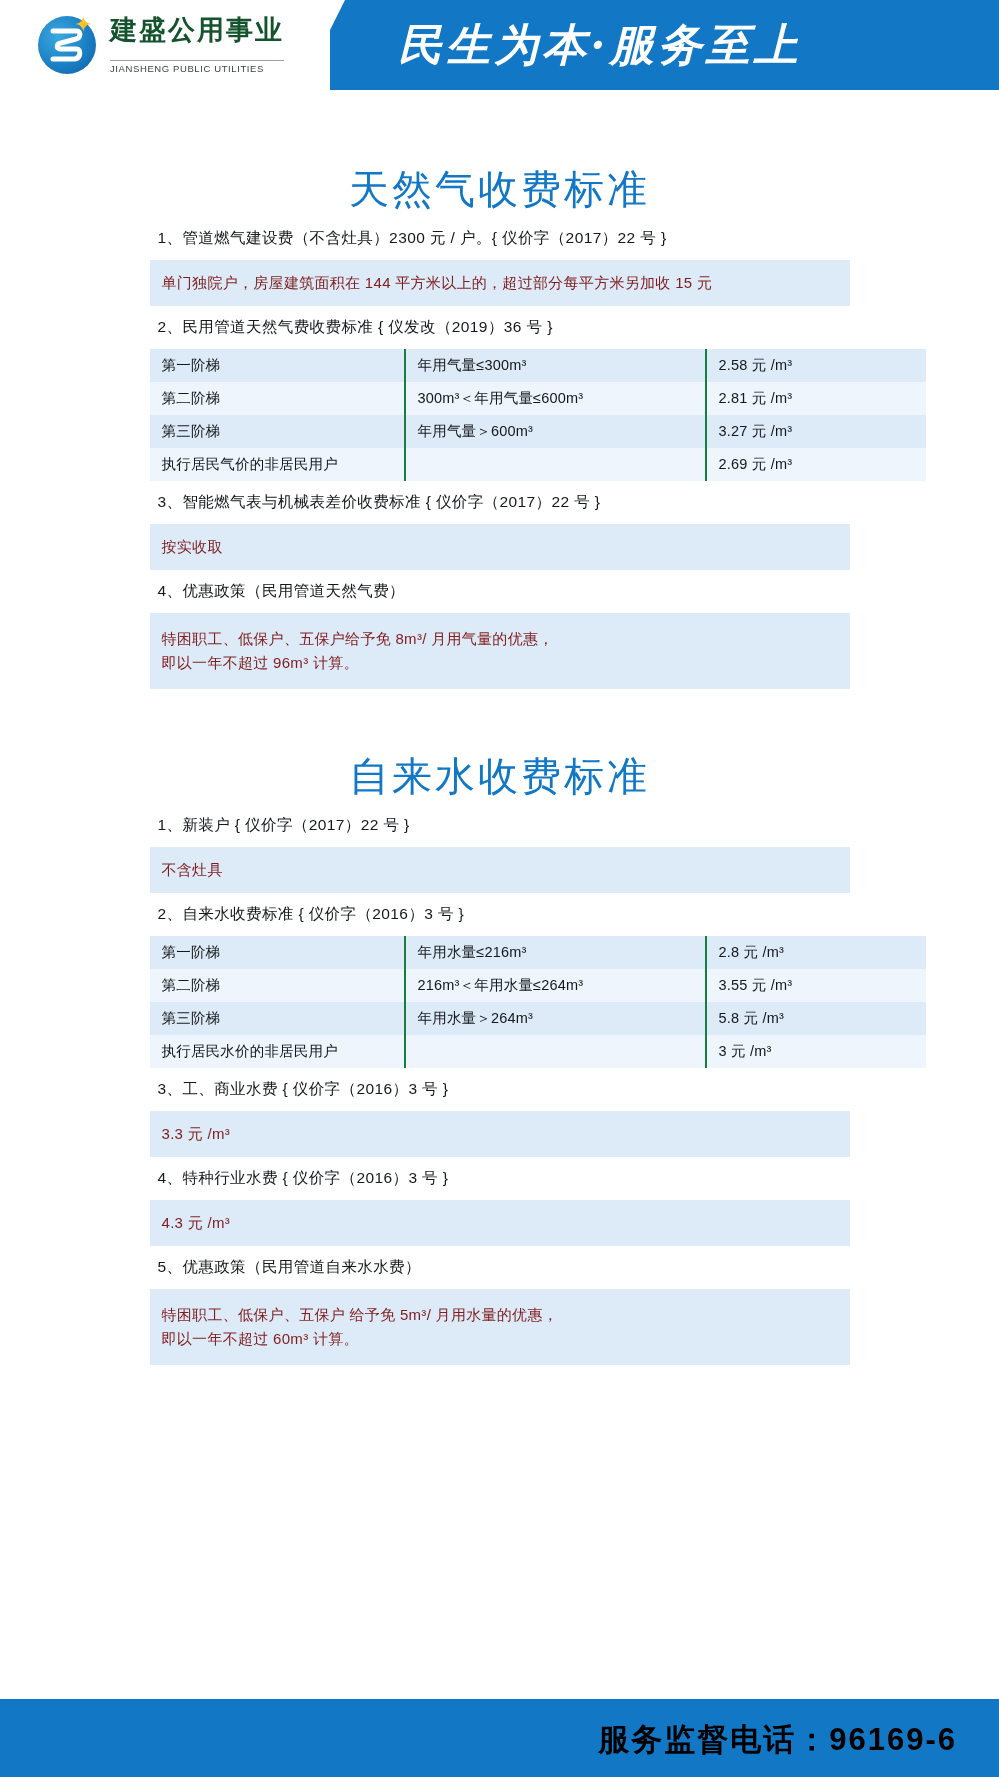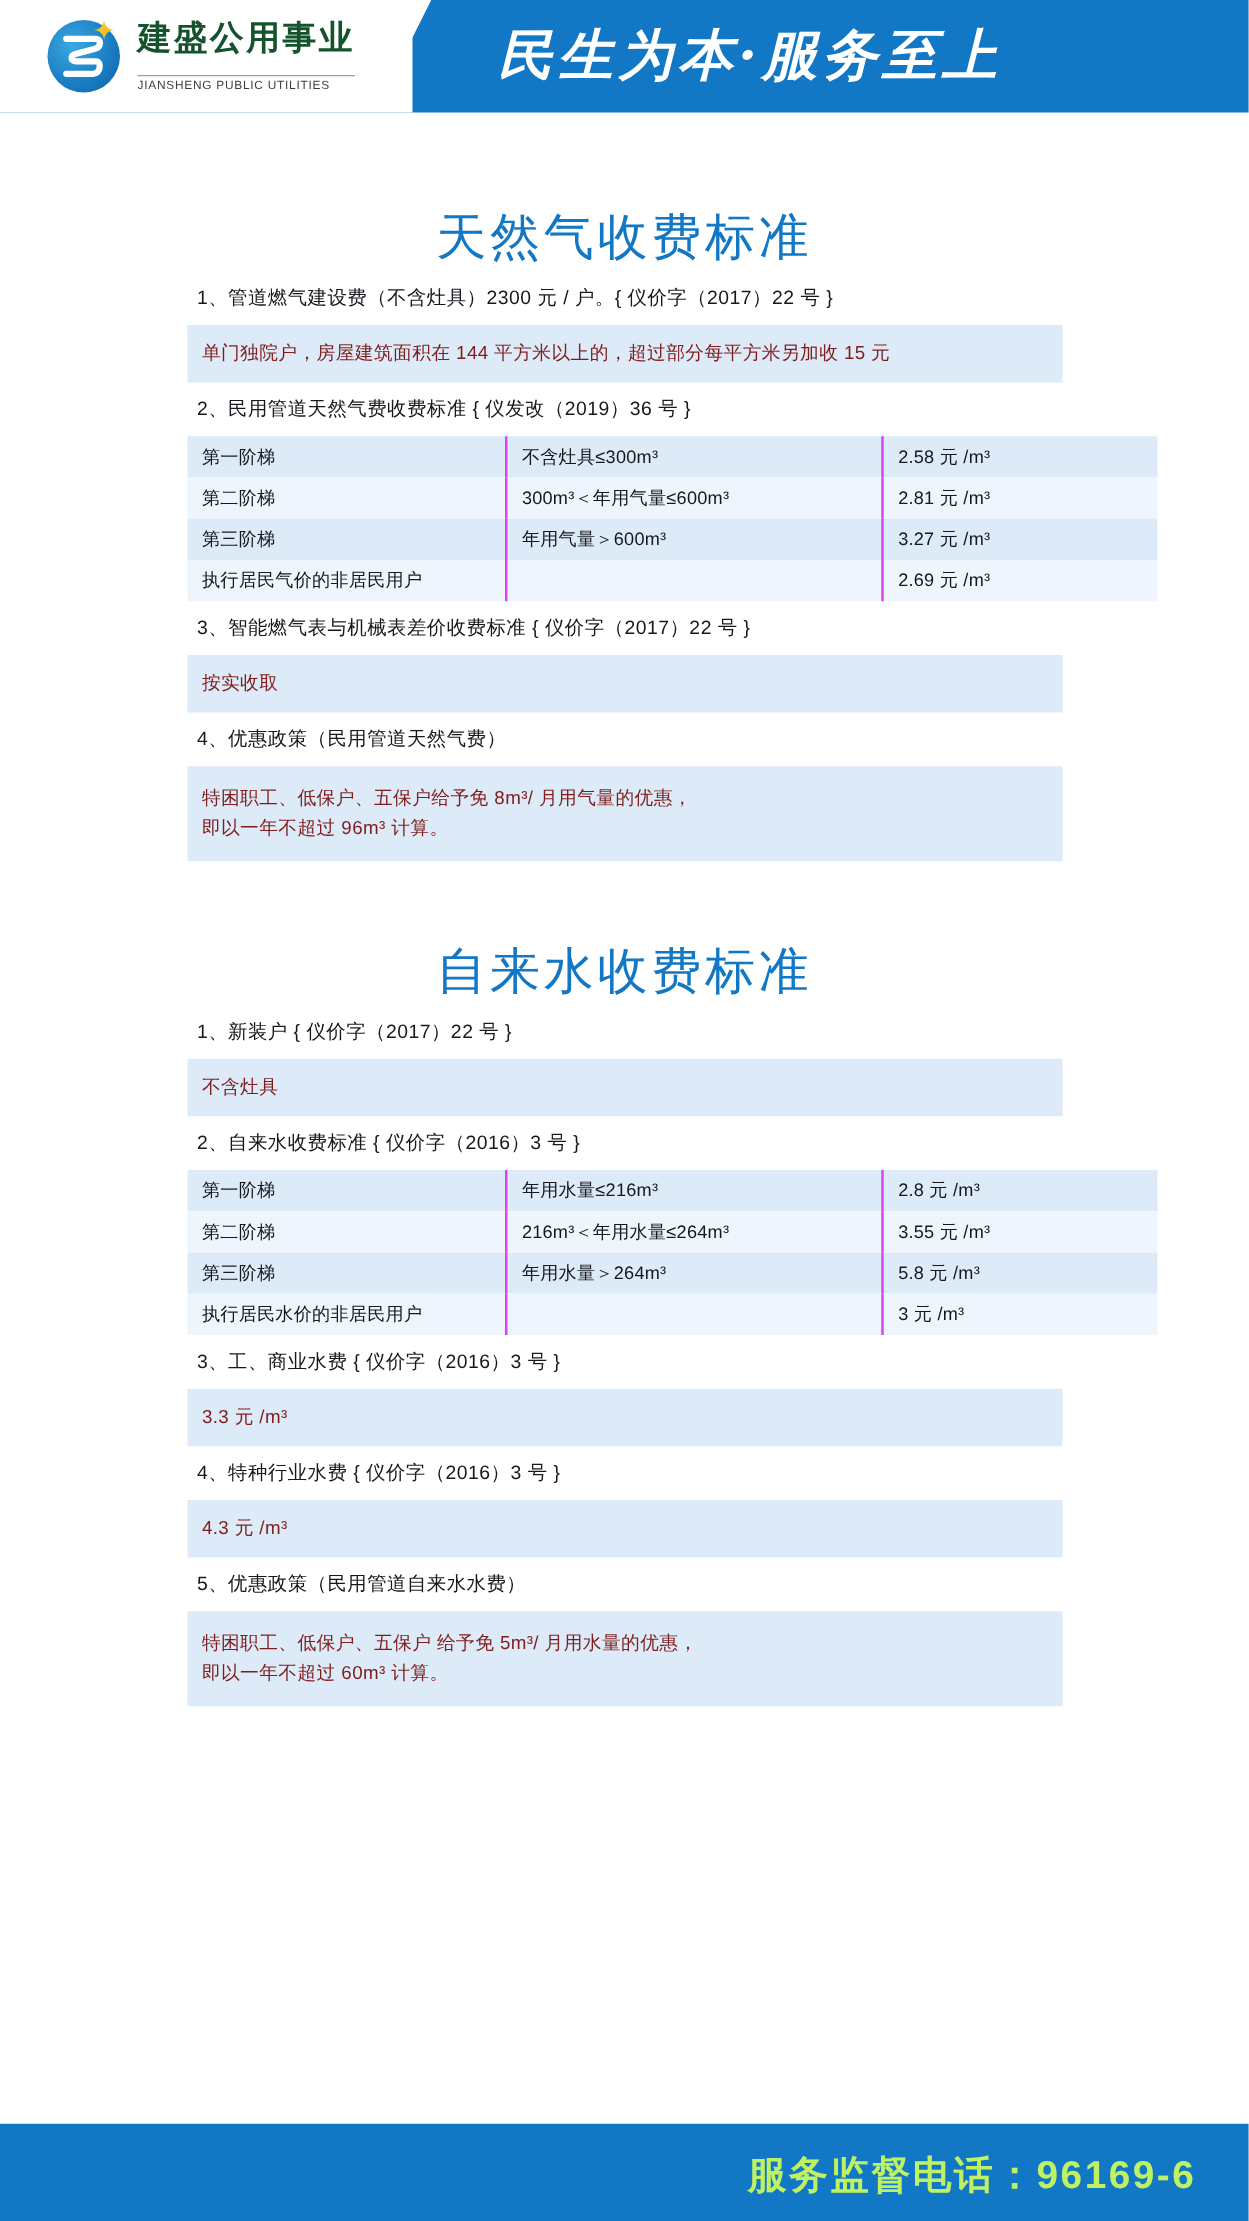--- a/index.html
+++ b/index.html
@@ -145,41 +145,41 @@
     border-collapse: collapse;
     table-layout: fixed;
   }
   table.tier tr { height: 33px; }
   table.tier tr:nth-child(odd) { background: #ddeaf7; }
   table.tier tr:nth-child(even) { background: #eef5fc; }
   table.tier td {
     font-size: 14.5px;
     color: #15181c;
     padding: 0 12px;
-    border-right: 2px solid #d946ef;
+    border-right: 2px solid #15803d;
     letter-spacing: 0.2px;
   }
   table.tier td:last-child { border-right: none; }
   td.c1 { width: 230px; }
   td.c2 { width: 275px; }
   td.c3 { width: 195px; }
 
   
   .footer {
     position: absolute;
     left: 0; bottom: 0;
     width: 999px;
     height: 78px;
     background: #1277c4;
   }
   .footer-text {
     position: absolute;
     right: 42px;
     top: 20px;
-    color: #bef264;
+    color: #000000;
     font-size: 31px;
     font-weight: bold;
     letter-spacing: 2px;
     white-space: nowrap;
   }
 </style>
 </head>
 <body>
 
 <div class="header">
@@ -211,21 +211,21 @@
   <div class="block">
 
     <div class="item-head">1、管道燃气建设费（不含灶具）2300 元 / 户。{ 仪价字（2017）22 号 }</div>
     <div class="band">单门独院户，房屋建筑面积在 144 平方米以上的，超过部分每平方米另加收 15 元</div>
 
     <div class="item-head">2、民用管道天然气费收费标准 { 仪发改（2019）36 号 }</div>
     <table class="tier">
       <tbody>
           <tr>
         <td class="c1">第一阶梯</td>
-        <td class="c2">不含灶具≤300m³</td>
+        <td class="c2">年用气量≤300m³</td>
         <td class="c3">2.58 元 /m³</td>
       </tr>
       <tr>
         <td class="c1">第二阶梯</td>
         <td class="c2">300m³＜年用气量≤600m³</td>
         <td class="c3">2.81 元 /m³</td>
       </tr>
       <tr>
         <td class="c1">第三阶梯</td>
         <td class="c2">年用气量＞600m³</td>

